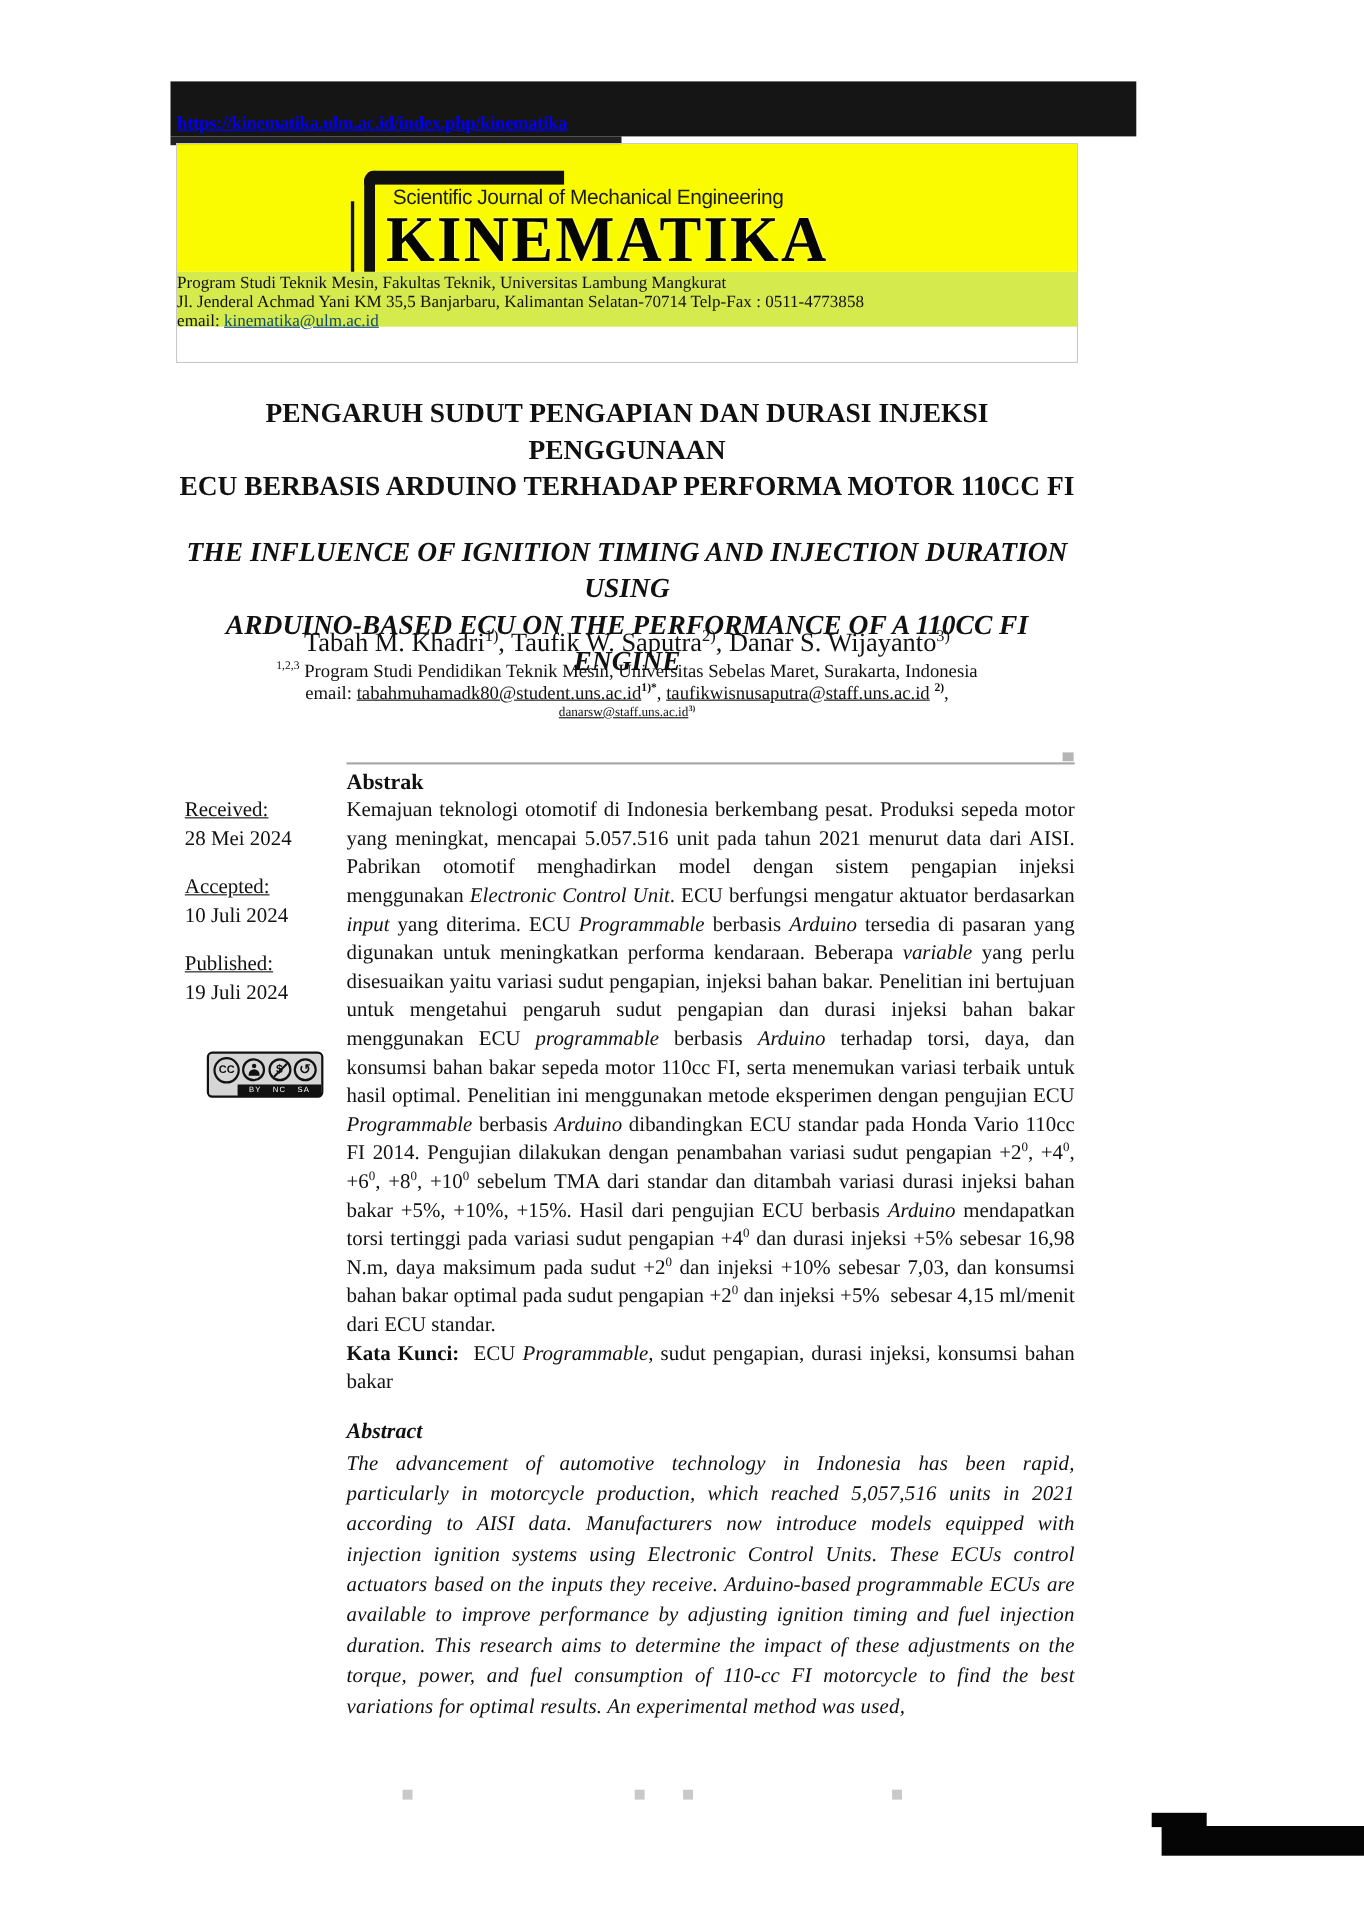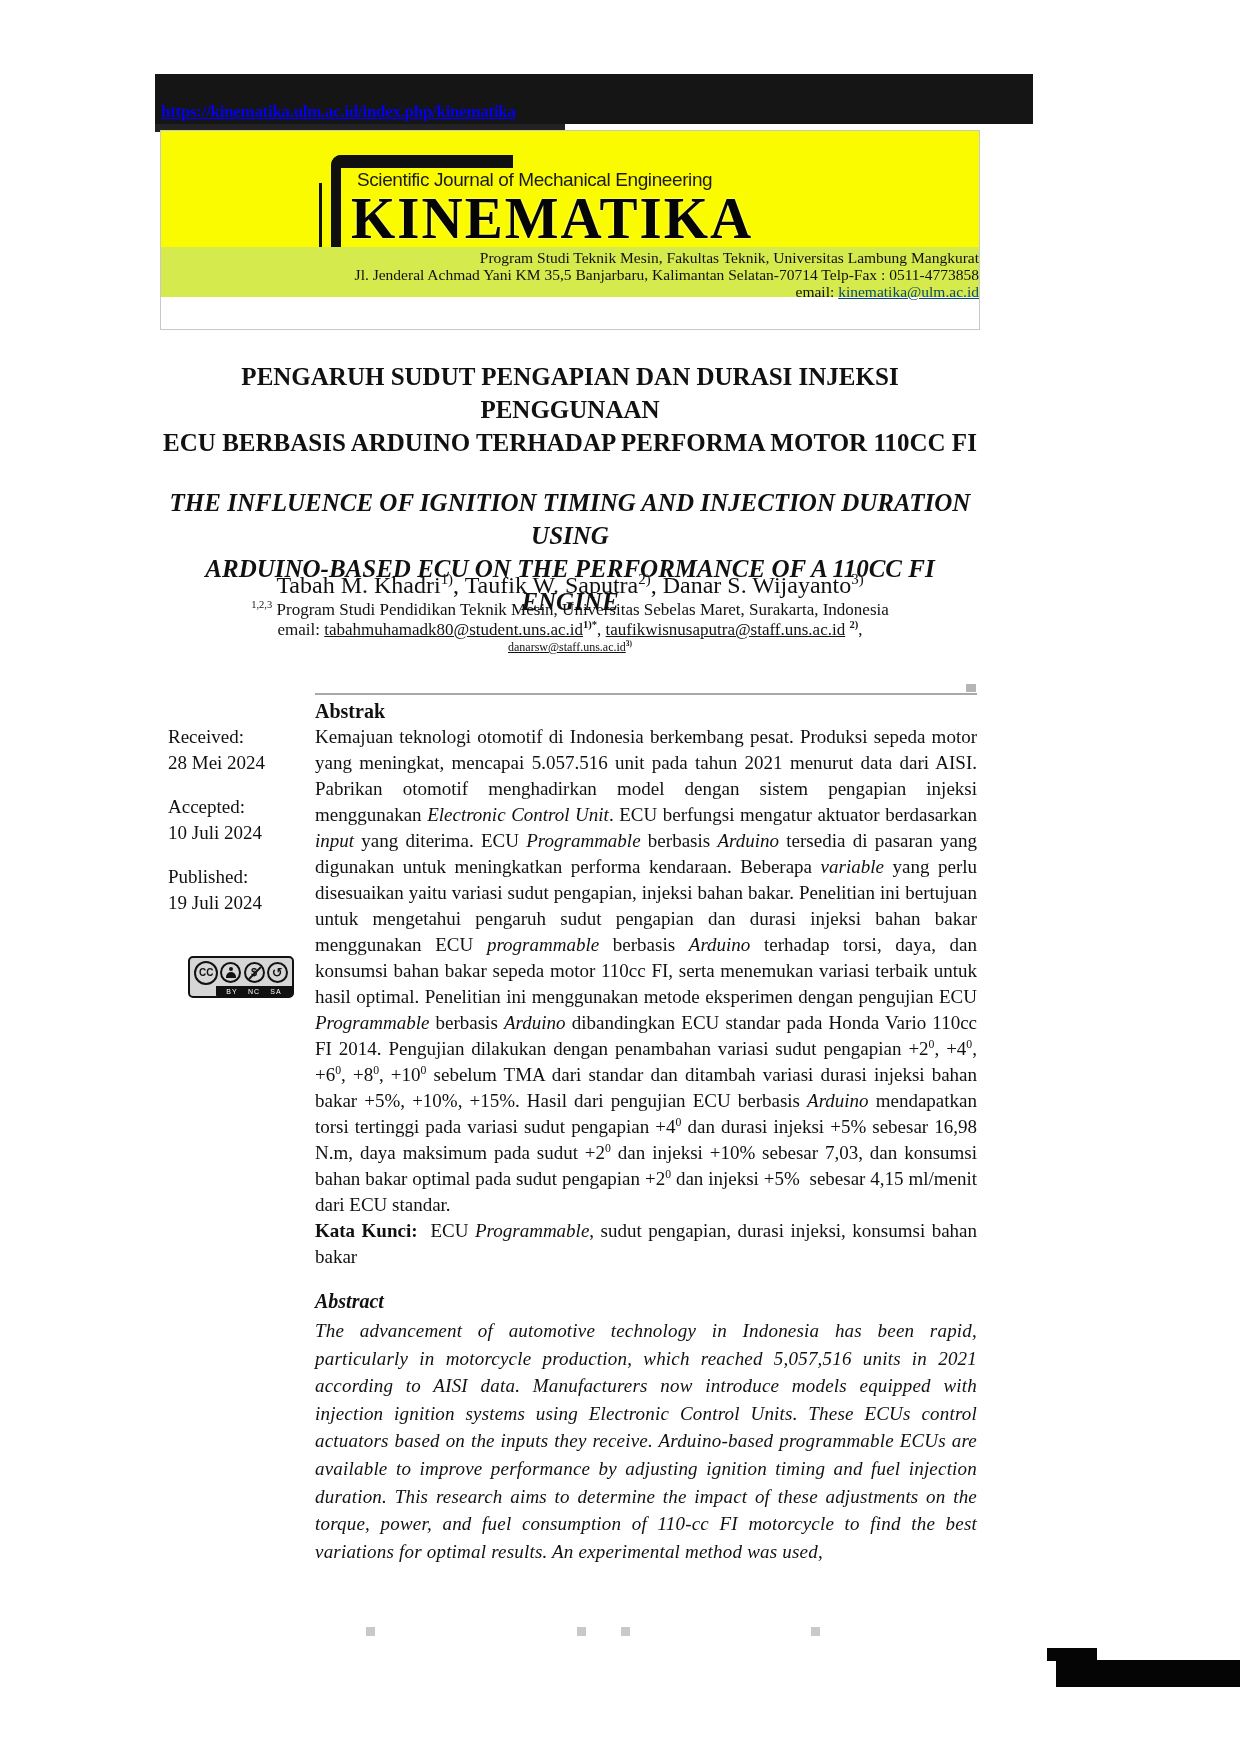--- a/index.html
+++ b/index.html
@@ -17,38 +17,38 @@
   .logo-bracket{position:absolute;left:170px;top:24px;width:182px;height:108px;box-sizing:border-box;
                 border-left:10px solid #101010;border-top:13px solid #101010;border-bottom:13px solid #101010;
                 border-radius:10px 0 0 10px;}
   .tagline{position:absolute;left:196px;top:38px;font-family:"Liberation Sans",sans-serif;
            font-size:19px;letter-spacing:-0.4px;color:#1a1a1a;}
   .jname{position:absolute;left:190px;top:56px;font-weight:bold;font-size:57px;line-height:60px;
          letter-spacing:2px;color:#050505;transform:scaleY(1.04);transform-origin:top left;
          text-shadow:0 0 2px #ffffff;}
   .issn-row{position:absolute;left:438px;top:121px;display:flex;gap:56px;
             font-family:"Liberation Sans",sans-serif;font-weight:bold;font-size:18px;color:#0369a1;}
-  .banner-strip{height:50px;background:#d5ea4d;text-align:right;font-size:15.5px;line-height:17px;
+  .banner-strip{height:50px;background:#d5ea4d;text-align:left;font-size:15.5px;line-height:17px;
                 padding-top:2px;box-sizing:border-box;color:#101010;}
   .maillink{color:#0c4a6e;text-decoration:underline;cursor:pointer;}
   
   .cblock{position:absolute;left:155px;width:830px;text-align:center;}
   .title-id{top:360px;font-weight:bold;font-size:25px;line-height:33px;}
   .title-en{top:486px;font-weight:bold;font-style:italic;font-size:25px;line-height:33px;}
   .authors{top:572px;font-weight:normal;font-size:24px;}
   .affil{top:600px;font-size:17px;}
   .email1{top:620px;font-size:17px;}
   .email2{top:640px;font-size:12px;}
   sup{font-size:0.62em;line-height:0;}
   .it{font-style:italic;}
   .bd{font-weight:bold;}
   .un{text-decoration:underline;}
   
   .side-item{position:absolute;left:168px;width:150px;font-size:19px;line-height:26px;}
-  .side-label{}
+  .side-label{text-decoration:underline;}
   
   .cc-badge{position:absolute;left:188px;top:956px;width:106px;height:42px;background:#d6d6d6;
             border:2px solid #111;border-radius:5px;box-sizing:border-box;cursor:pointer;}
   .cc-row{display:flex;align-items:center;justify-content:space-evenly;height:27px;padding:1px 2px 0 2px;}
   .cc-circ{border:2px solid #111;border-radius:50%;box-sizing:border-box;background:#d6d6d6;
            display:flex;flex-direction:column;align-items:center;justify-content:center;position:relative;overflow:hidden;}
   .cc-c1{width:24px;height:24px;font-family:"Liberation Sans",sans-serif;font-weight:bold;font-size:10px;}
   .cc-sm{width:21px;height:21px;}
   .p-head{width:4px;height:4px;border-radius:50%;background:#111;}
   .p-body{width:10px;height:6px;border-radius:5px 5px 0 0;background:#111;margin-top:1px;}

